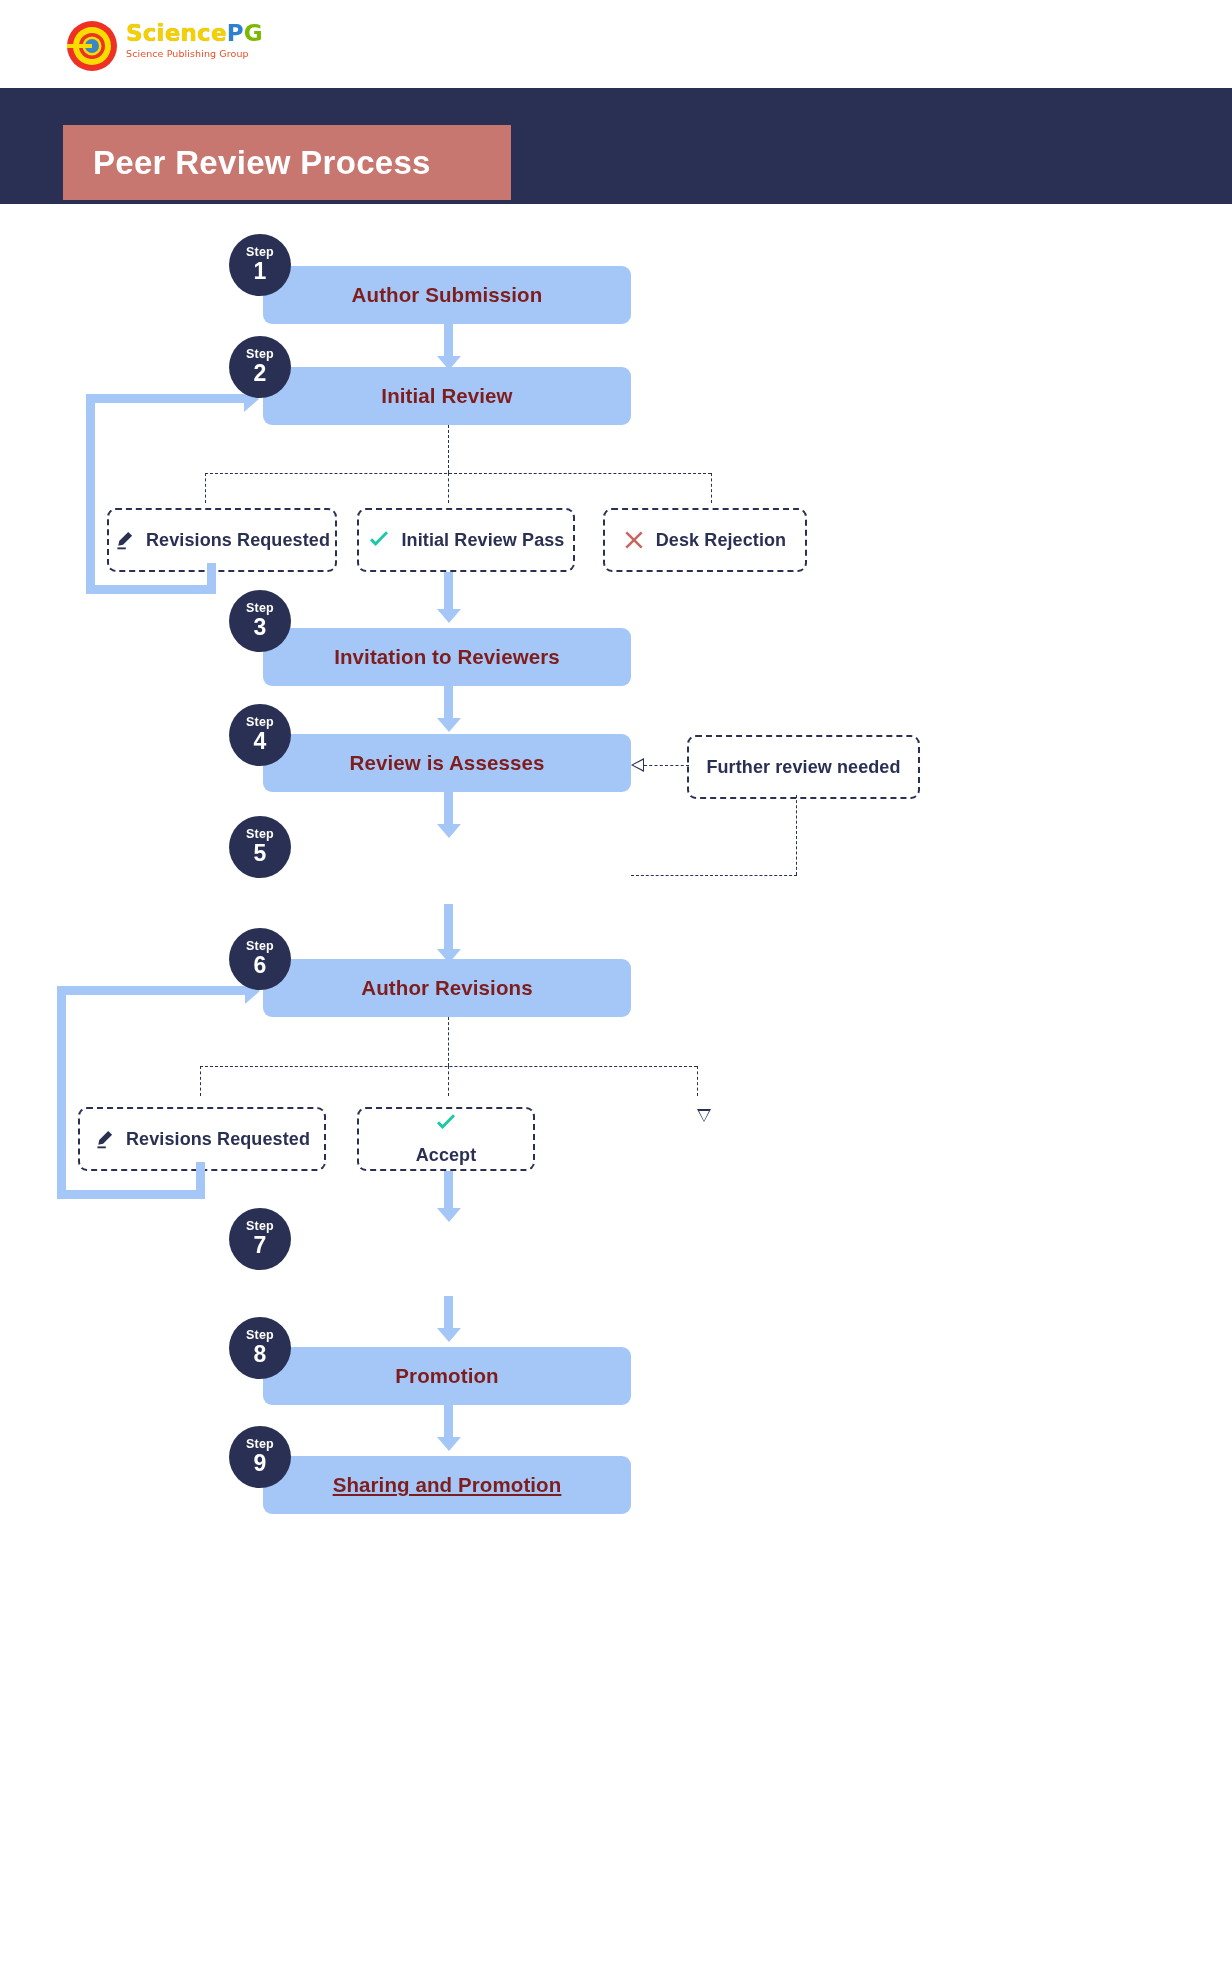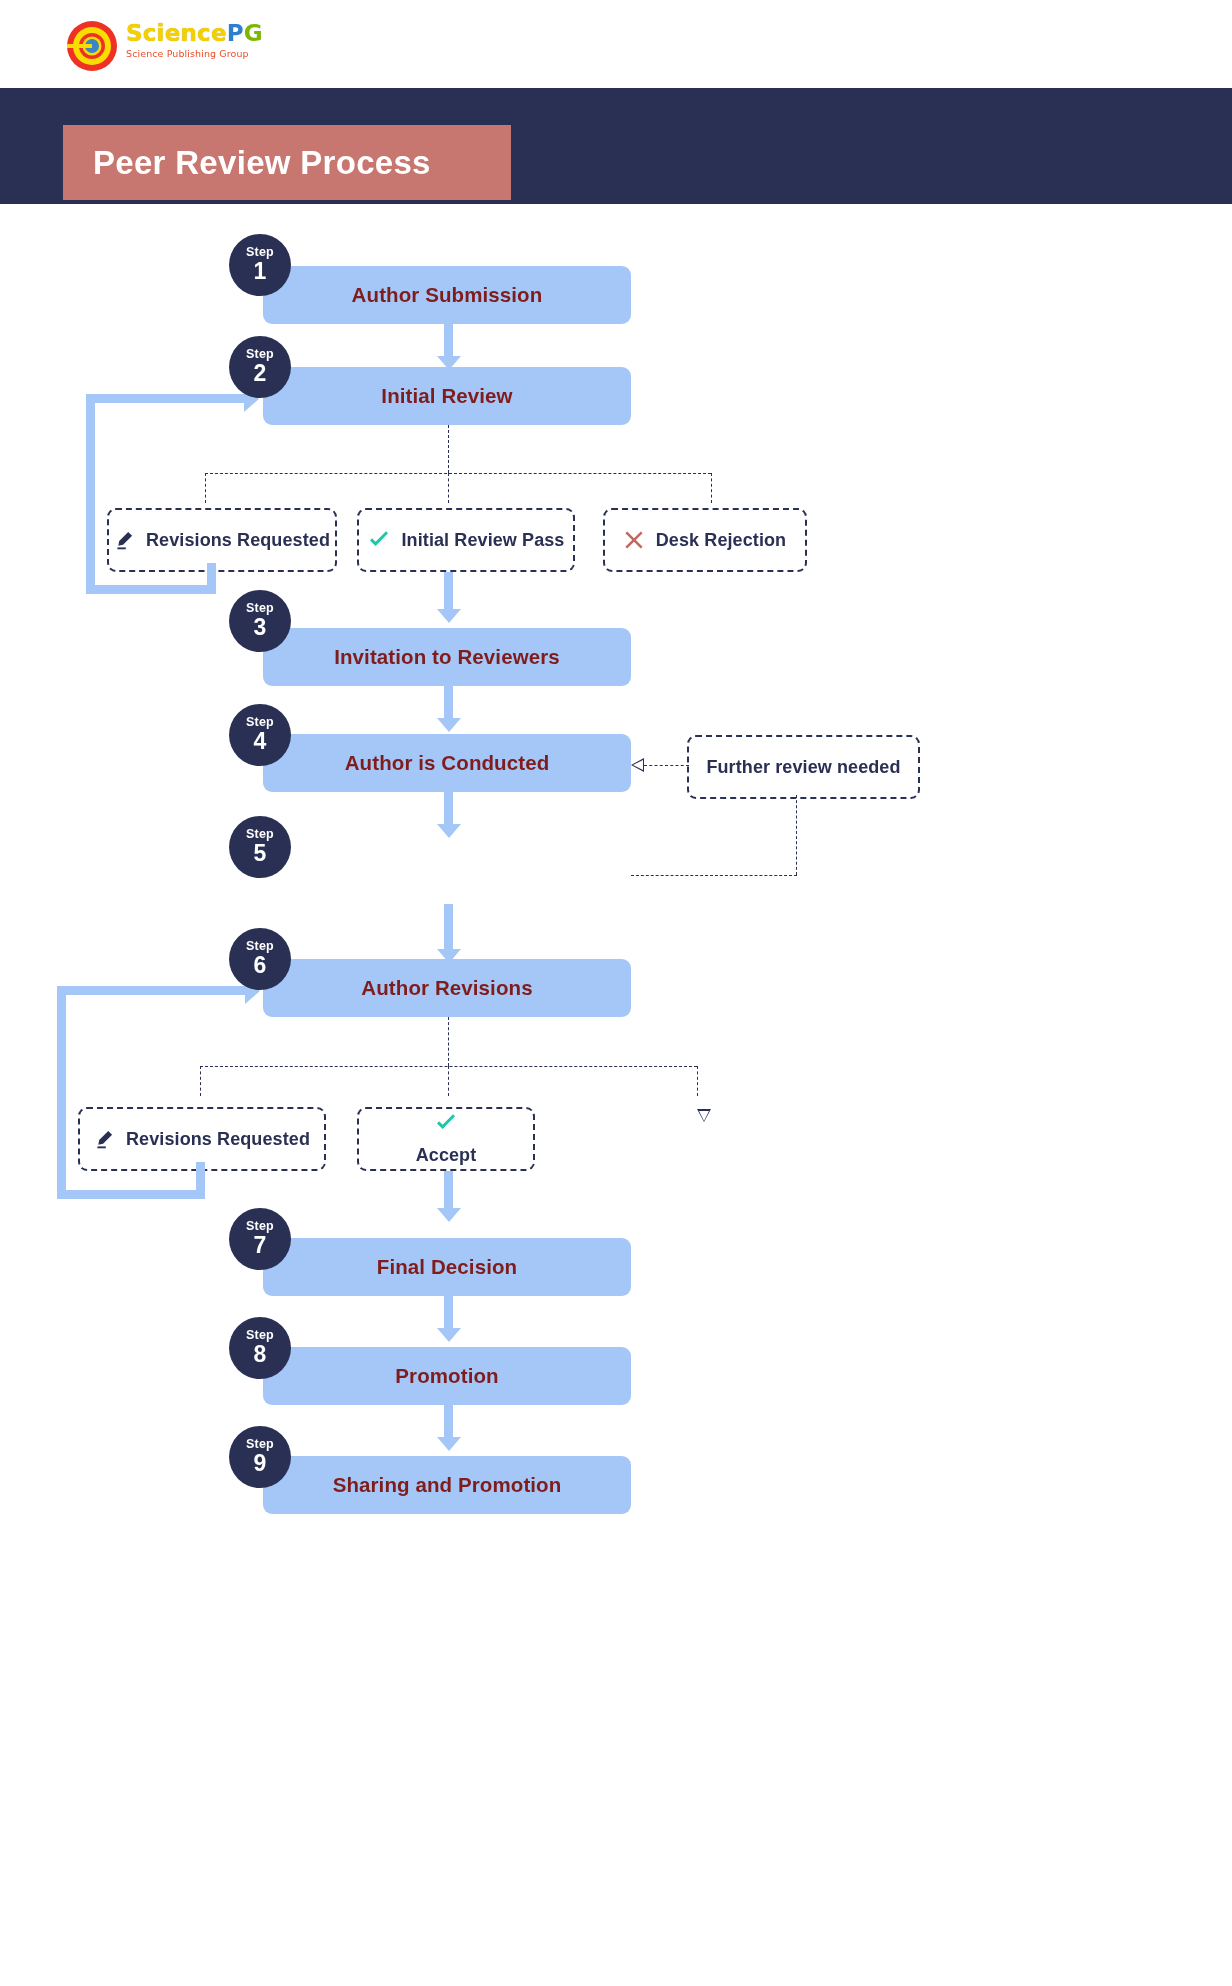--- a/index.html
+++ b/index.html
@@ -218,21 +218,21 @@
     <div class="stepbox" style="top:424px;">
       <span>Invitation to Reviewers</span>
     </div>
     <div class="arrow" style="top:482px;height:33px;"></div>
 
     <div class="badge" style="top:500px;">
       <span class="bl">Step</span>
       <span class="bn">4</span>
     </div>
     <div class="stepbox" style="top:530px;">
-      <span>Author is Conducted</span>
+      <span>Review is Assesses</span>
     </div>
 
     <div class="outbox plain" style="left:687px;top:531px;width:229px;">
       <span>Further review needed</span>
     </div>
     <div class="dline-h" style="left:644px;top:561px;width:45px;"></div>
     <div class="dtip-left" style="left:631px;top:554px;"></div>
     <div class="dline-v" style="left:796px;top:591px;height:80px;"></div>
     <div class="dline-h" style="left:631px;top:671px;width:166px;"></div>
 
@@ -284,36 +284,33 @@
     <div class="loop" style="left:57px;top:986px;width:148px;height:9px;"></div>
     <div class="loop" style="left:196px;top:958px;width:9px;height:37px;"></div>
     <div class="loop-arrowhead" style="left:245px;top:773.5px;"></div>
 
     <div class="arrow" style="top:967px;height:38px;"></div>
 
     <div class="badge" style="top:1004px;">
       <span class="bl">Step</span>
       <span class="bn">7</span>
     </div>
-    <div class="stepbox" style="top:1034px;">
-      <span>Final Decision</span>
-    </div>
     <div class="arrow" style="top:1092px;height:33px;"></div>
 
     <div class="badge" style="top:1113px;">
       <span class="bl">Step</span>
       <span class="bn">8</span>
     </div>
     <div class="stepbox" style="top:1143px;">
       <span>Promotion</span>
     </div>
     <div class="arrow" style="top:1201px;height:33px;"></div>
 
     <div class="badge" style="top:1222px;">
       <span class="bl">Step</span>
       <span class="bn">9</span>
     </div>
-    <div class="stepbox" style="top:1252px;">
+    <div class="stepbox" style="top:1252px;text-decoration:underline;">
       <span>Sharing and Promotion</span>
     </div>
 
   </div>
 </div>
 
 </body></html>

